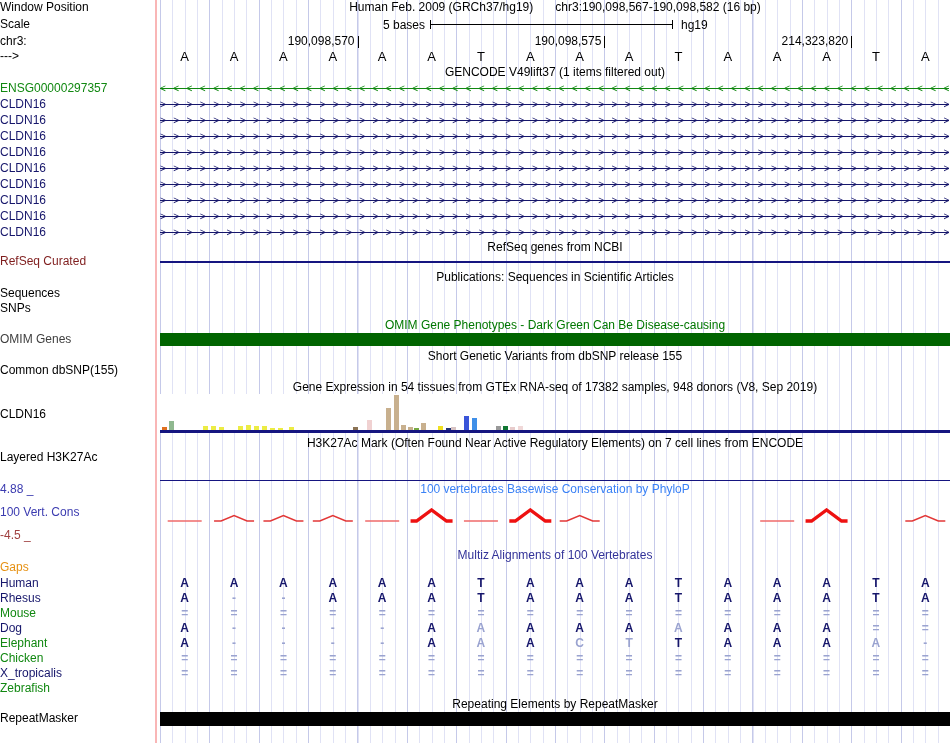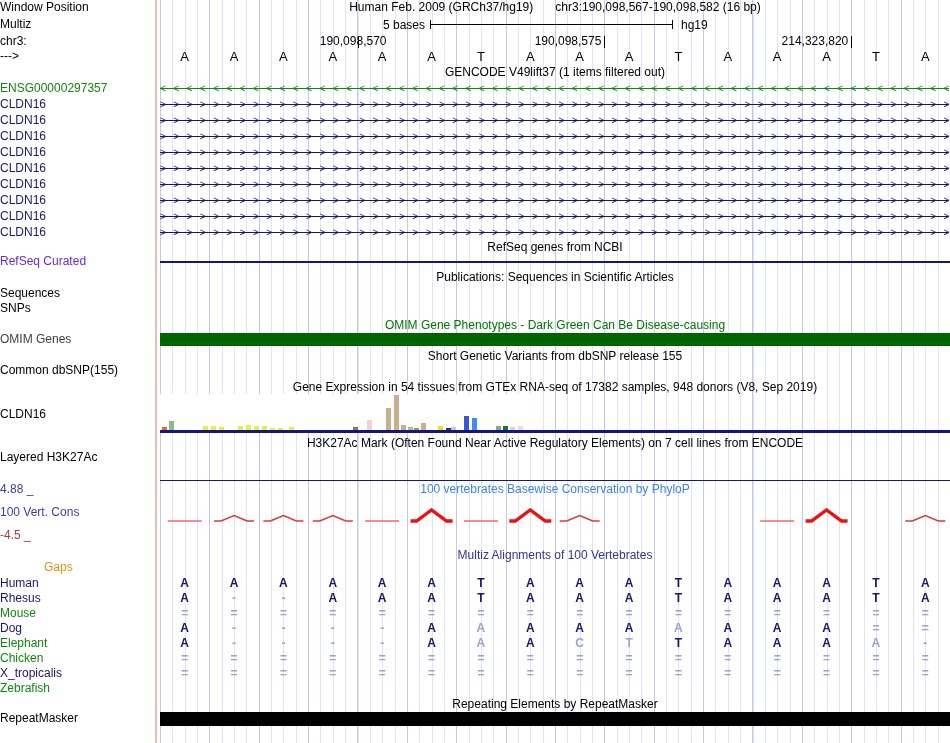--- a/index.html
+++ b/index.html
@@ -32,30 +32,30 @@
 
 <div id="grid"></div>
 <div id="pinkline"></div>
 
 <span class="tlab" style="top:1px">Window Position</span>
 <div class="title" style="top:1px;display:flex;justify-content:center;gap:22px">
   <span>Human Feb. 2009 (GRCh37/hg19)</span>
   <span>chr3:190,098,567-190,098,582 (16 bp)</span>
 </div>
 
-<span class="tlab" style="top:18px">Multiz</span>
+<span class="tlab" style="top:18px">Scale</span>
 <span class="abs" style="left:160px;top:18px;width:265px;text-align:right">5 bases</span>
 <div class="abs" style="left:430px;top:24px;width:243px;border-top:1px solid #000"></div>
 <div class="abs" style="left:430px;top:20px;width:1px;height:9px;background:#000"></div>
 <div class="abs" style="left:672px;top:20px;width:1px;height:9px;background:#000"></div>
 <span class="abs" style="left:681px;top:18px">hg19</span>
 
 <span class="tlab" style="top:35px">chr3:</span>
 <div id="ruler">
-    <span class="ticknum" style="position: absolute; left: 354.5px; top: 35px; margin-left: 32px;">190,098,570</span>
+    <span class="ticknum" style="position: absolute; left: 354.5px; top: 35px;">190,098,570</span>
     <div class="tick" style="left: 357.5px; top: 36px;"></div>
     <span class="ticknum" style="position: absolute; left: 601.4px; top: 35px;">190,098,575</span>
     <div class="tick" style="left: 604.4px; top: 36px;"></div>
     <span class="ticknum" style="position: absolute; left: 848.3px; top: 35px;">214,323,820</span>
     <div class="tick" style="left: 851.3px; top: 36px;"></div>
   </div>
 
 <span class="tlab" style="top:50px">---&gt;</span>
 <div id="seqrow">
     <span class="seqbase" style="left: 160px; top: 50px;">A</span>
@@ -704,21 +704,21 @@
       <span>&gt;</span>
       <span>&gt;</span>
       <span>&gt;</span>
       <span>&gt;</span>
       <span>&gt;</span>
       <span>&gt;</span>
     </div>
   </div>
 
 <div class="title" style="top:241px">RefSeq genes from NCBI</div>
-<span class="tlab" style="top:255px;color:#6d28d9">RefSeq Curated</span>
+<span class="tlab" style="top:255px;color:#7f1d1d">RefSeq Curated</span>
 <div class="hline" style="top:261px;height:2px;background:#151580"></div>
 
 <div class="title" style="top:271px">Publications: Sequences in Scientific Articles</div>
 <span class="tlab" style="top:287px">Sequences</span>
 <span class="tlab" style="top:302px">SNPs</span>
 
 <div class="title" style="top:319px;color:#007700">OMIM Gene Phenotypes - Dark Green Can Be Disease-causing</div>
 <span class="tlab" style="top:333px;color:#404040">OMIM Genes</span>
 <div class="hline" style="top:333px;height:13px;background:#006400"></div>
 
@@ -778,21 +778,21 @@
     <path d="M 303.9375 13 H 337.9375" stroke="#ef6a6a" stroke-width="1.3" fill="none"></path>
     <path d="M 349.3125 13 L 355.3125 13 L 370.3125 2 L 385.3125 13 L 391.3125 13" stroke="#ee1111" stroke-width="3.4" fill="none"></path>
     <path d="M 399.6875 13 L 406.6875 13 L 419.6875 7.5 L 432.6875 13 L 439.6875 13" stroke="#e23737" stroke-width="1.6" fill="none"></path>
     <path d="M 600.1875 13 H 634.1875" stroke="#ef6a6a" stroke-width="1.3" fill="none"></path>
     <path d="M 645.5625 13 L 651.5625 13 L 666.5625 2 L 681.5625 13 L 687.5625 13" stroke="#ee1111" stroke-width="3.4" fill="none"></path>
     <path d="M 745.3125 13 L 752.3125 13 L 765.3125 7.5 L 778.3125 13 L 785.3125 13" stroke="#e23737" stroke-width="1.6" fill="none"></path>
   </svg>
 
 <div class="title" style="top:549px;color:#333399">Multiz Alignments of 100 Vertebrates</div>
 <div id="alignrows">
-    <span class="tlab" style="top: 561px; color: rgb(230, 145, 19); margin-left: 44px;">Gaps</span>
+    <span class="tlab" style="top: 561px; color: rgb(230, 145, 19);">Gaps</span>
     <div style="position: absolute; left: 160px; top: 561px; width: 790px; height: 15px;"></div>
     <span class="tlab" style="top: 577px; color: rgb(22, 22, 107);">Human</span>
     <div style="position: absolute; left: 160px; top: 577px; width: 790px; height: 15px;">
       <span class="acell dark" style="left: 0px;">A</span>
       <span class="acell dark" style="left: 49.375px;">A</span>
       <span class="acell dark" style="left: 98.75px;">A</span>
       <span class="acell dark" style="left: 148.125px;">A</span>
       <span class="acell dark" style="left: 197.5px;">A</span>
       <span class="acell dark" style="left: 246.875px;">A</span>
       <span class="acell dark" style="left: 296.25px;">T</span>

